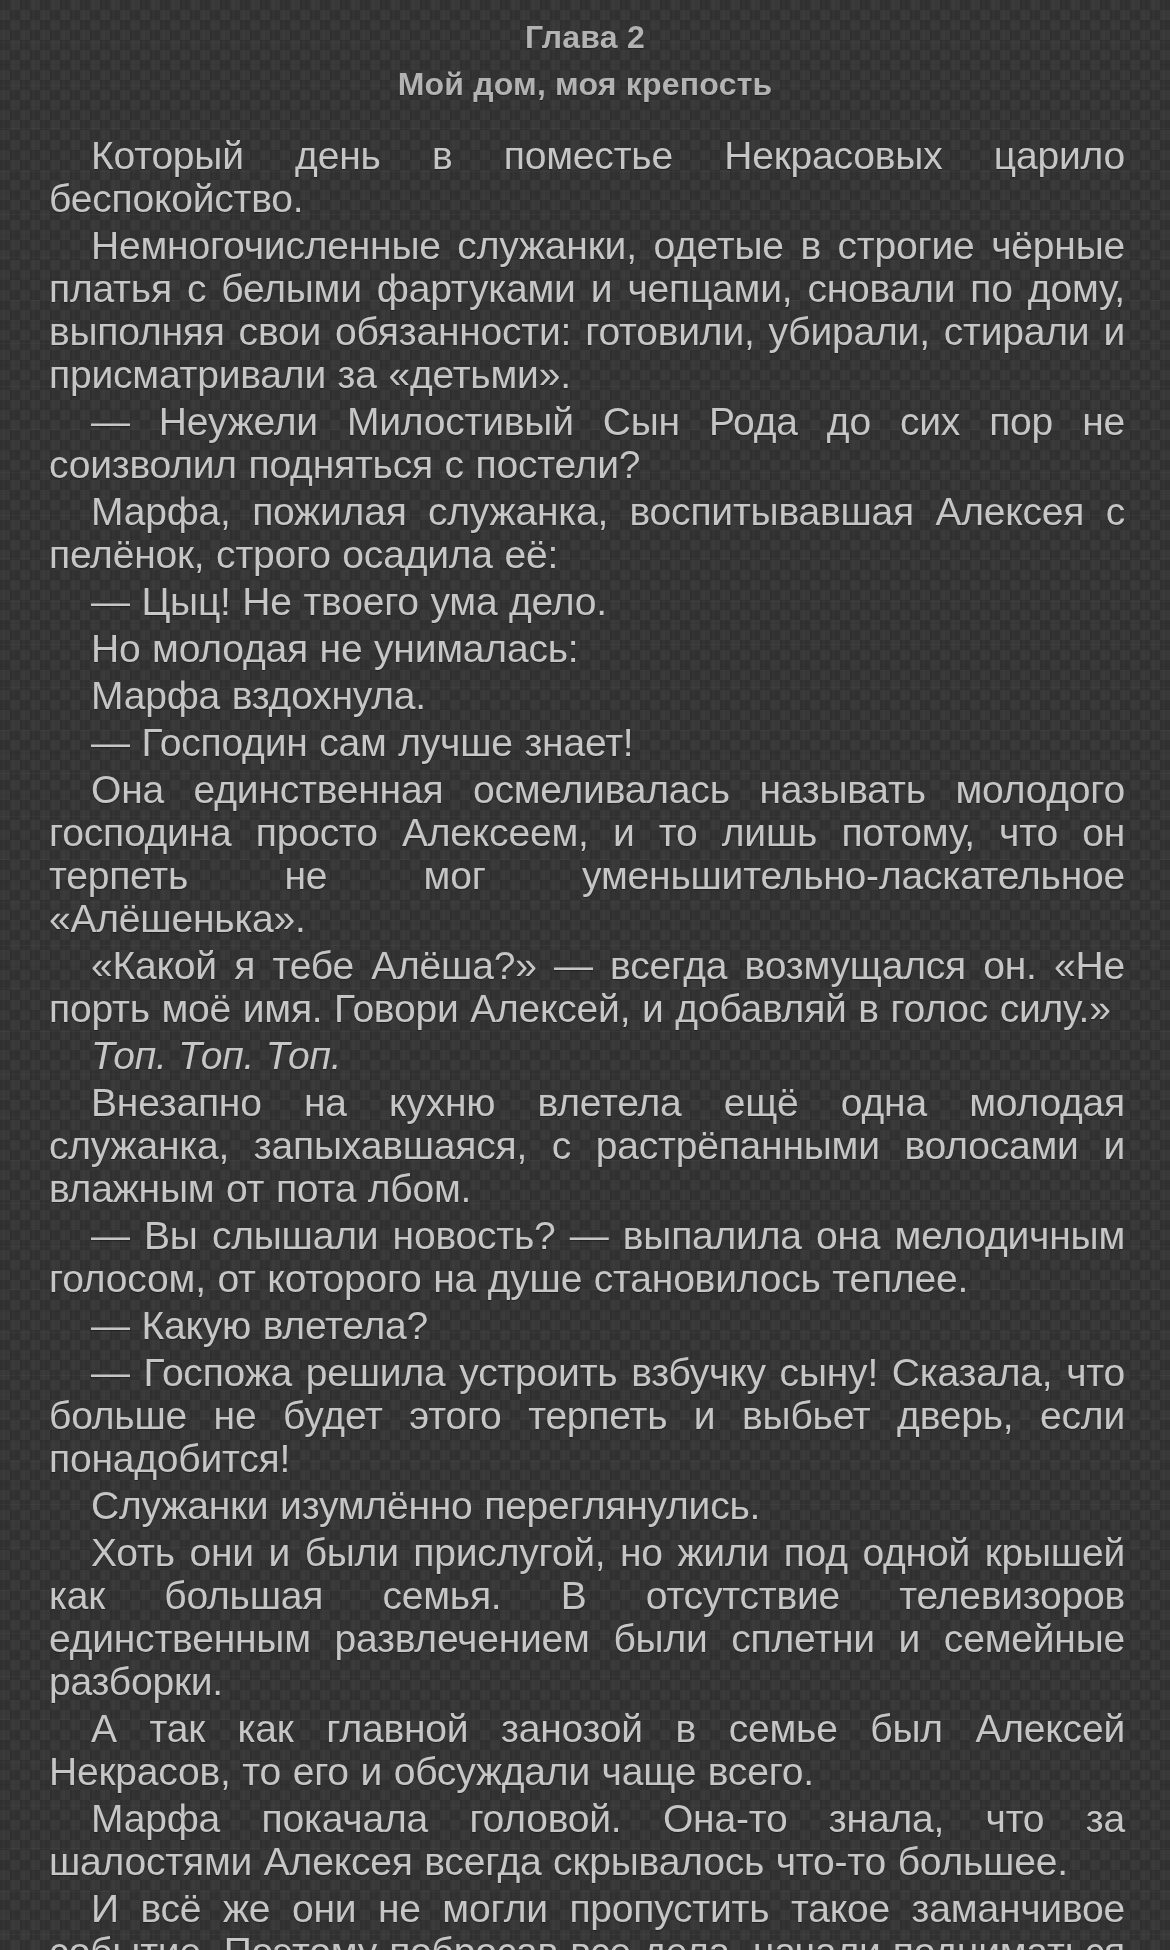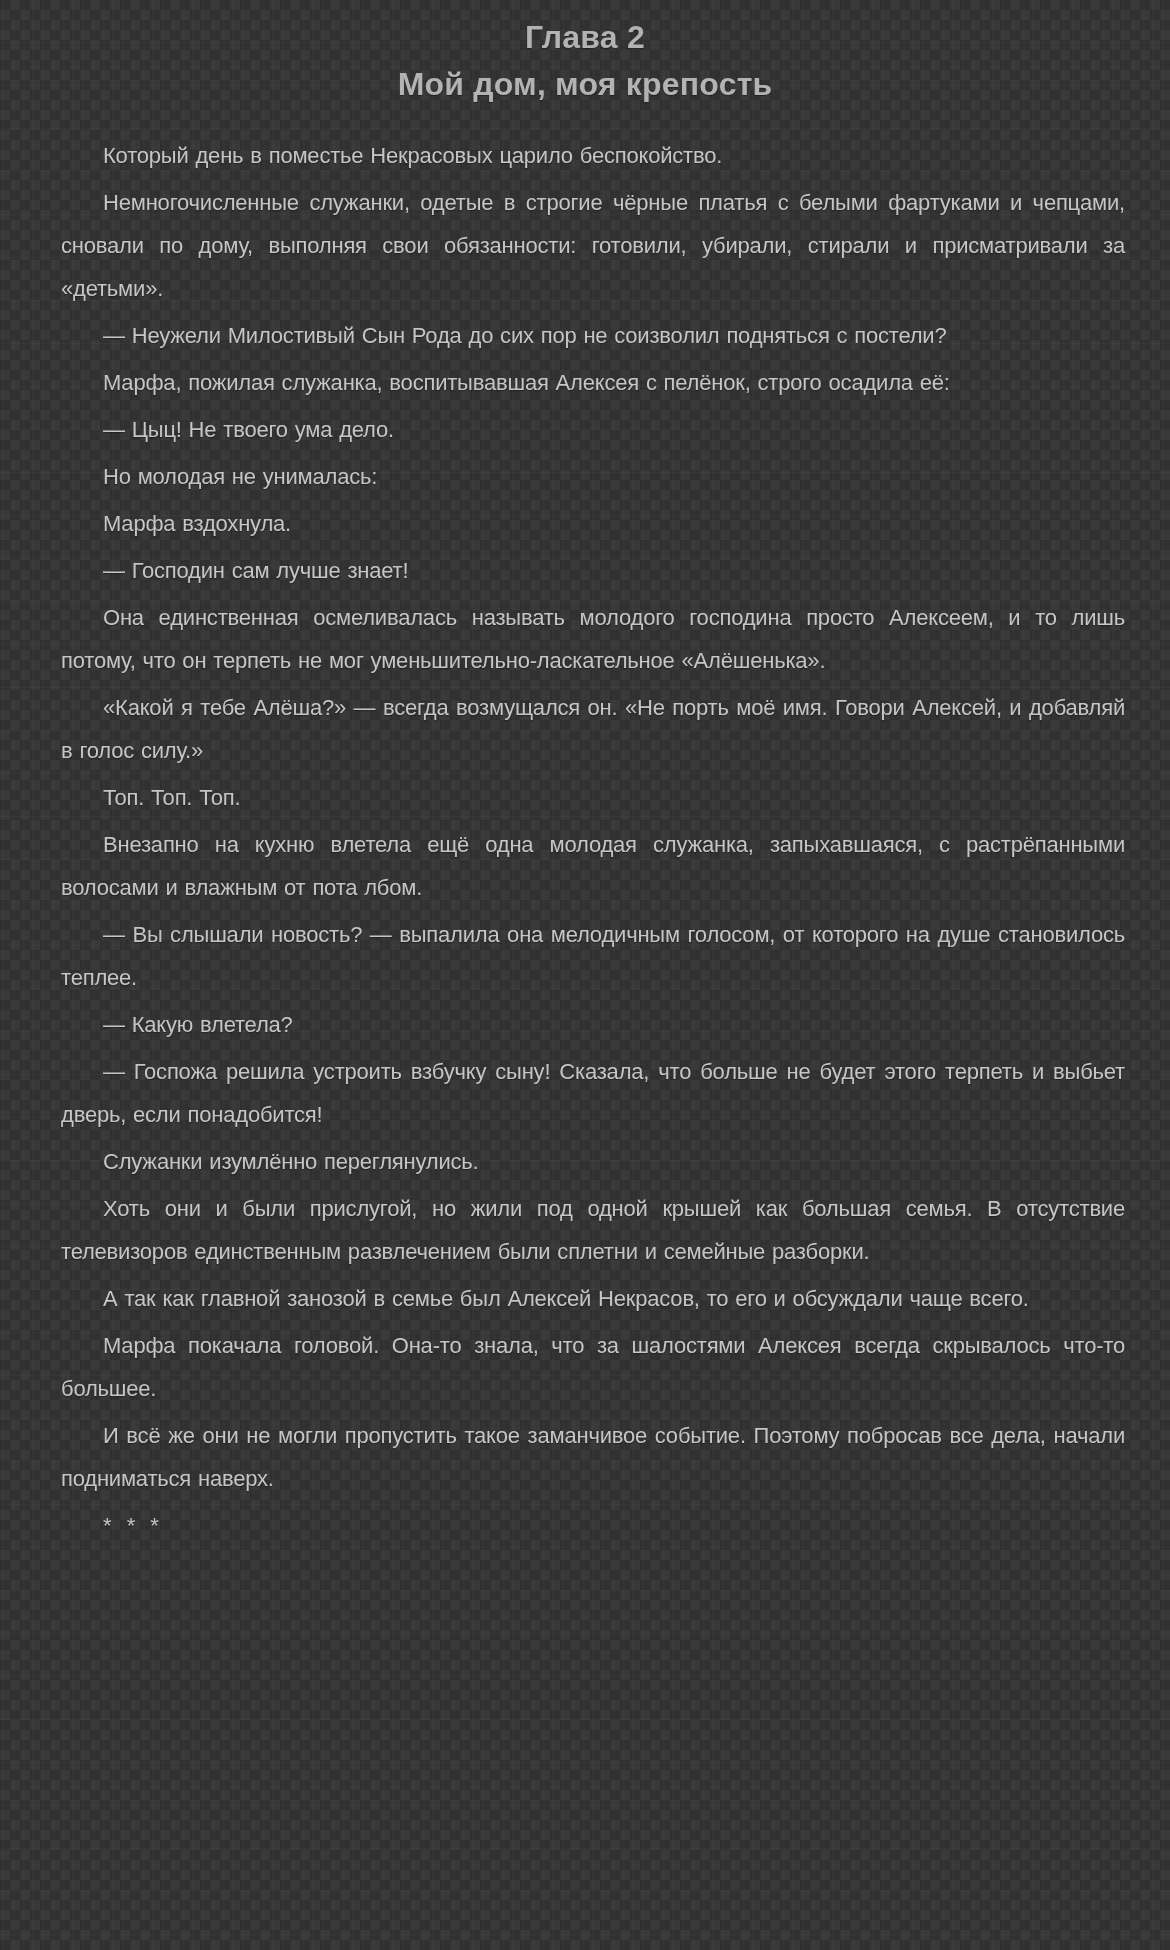--- a/index.html
+++ b/index.html
@@ -33,31 +33,32 @@
     text-align: center;
     color: #b3b3b3;
     margin: 0 0 4px 0;
     letter-spacing: 0.2px;
     text-shadow: 0 1px 1px rgba(0,0,0,0.35);
   }
   .chapter-title {
     margin-bottom: 28px;
   }
   .para {
-    font-size: 22px;
+    font-size: 39px;
     line-height: 43px;
-    margin: 0 0 4px 16px;
+    margin: 0 0 4px 4px;
     color: #c6c6c6;
     text-align: justify;
     text-indent: 42px;
     letter-spacing: -0.2px;
     word-spacing: 1px;
     text-shadow: 0 1px 1px rgba(0,0,0,0.35);
   }
   .para.italic {
+    font-style: italic;
   }
   .para.separator {
     text-align: left;
     letter-spacing: 4px;
   }
 </style>
 </head>
 <body>
 
 <div class="page">

